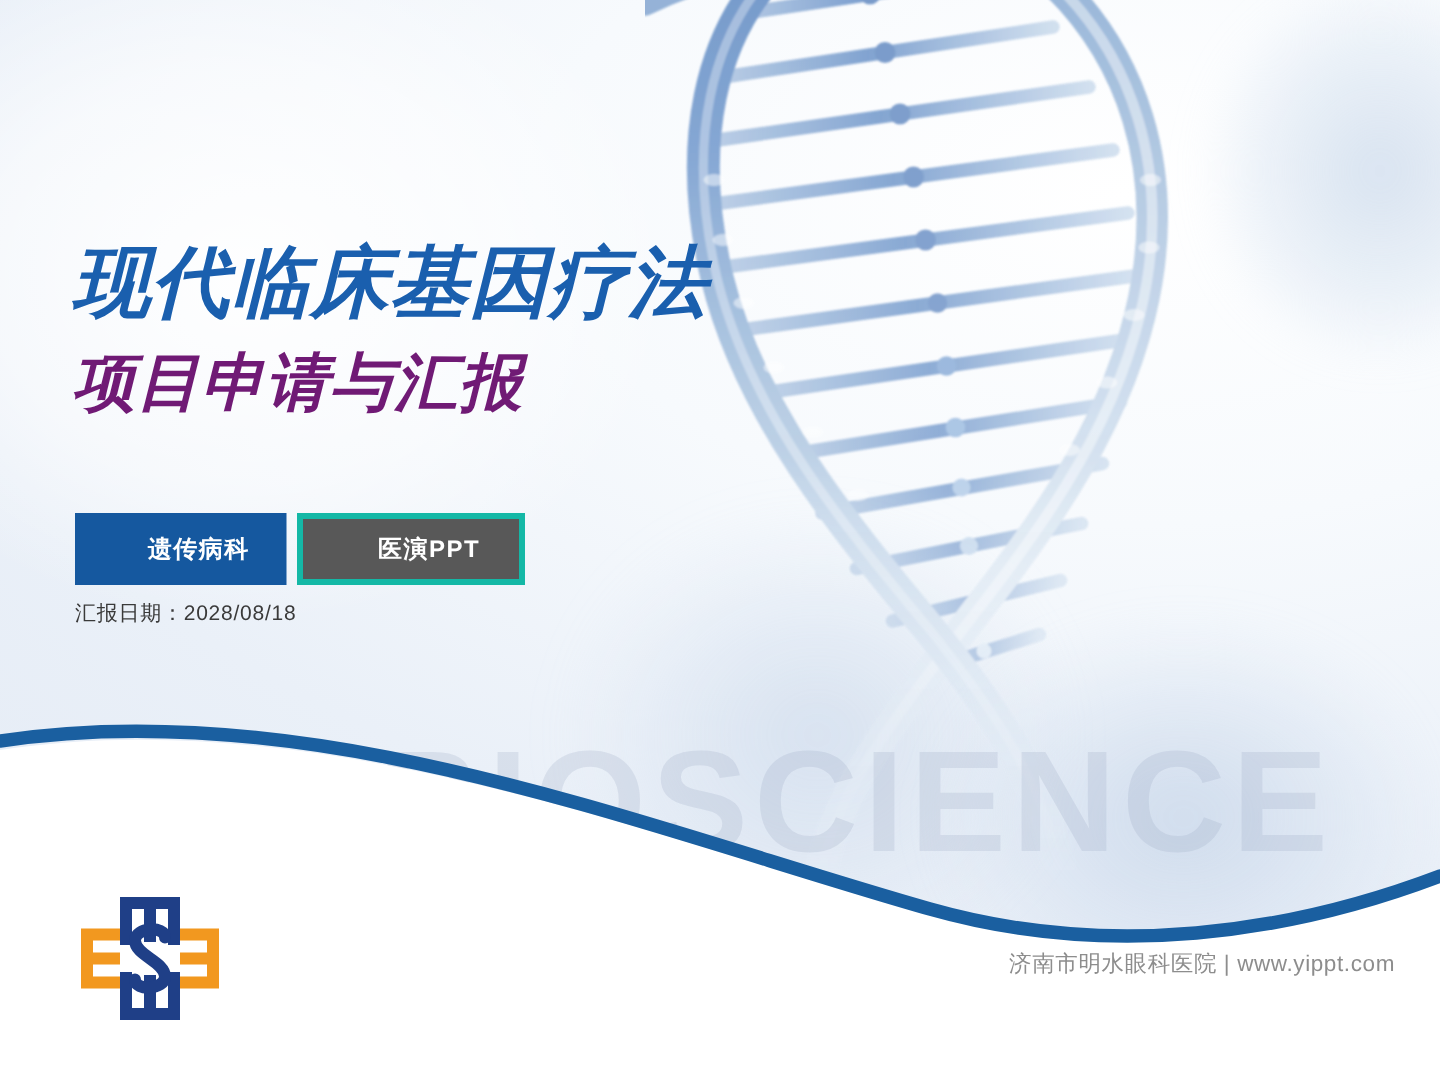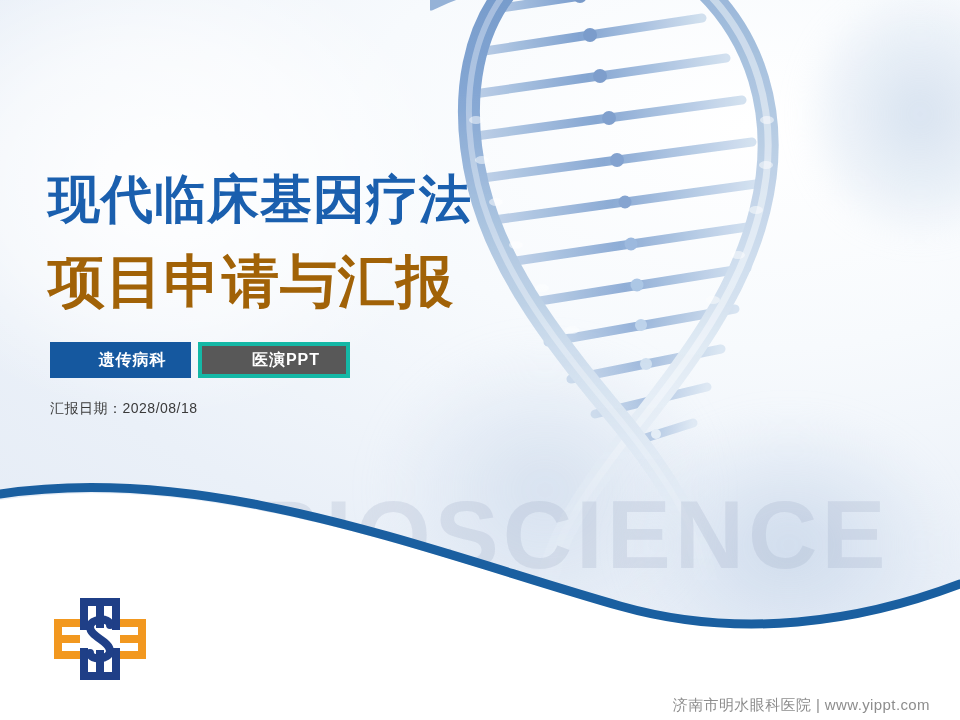--- a/index.html
+++ b/index.html
@@ -80,51 +80,52 @@
   .wave-layer {
     position: absolute;
     left: 0; bottom: 0;
     width: 960px; height: 260px;
   }
 
   
   .title-block {
     position: absolute;
     left: 48px;
-    top: 168px;
+    top: 158px;
+    font-style: italic;
   }
   .title-line1 {
     font-size: 52px;
     font-weight: 700;
     color: #1a5fae;
     letter-spacing: 1px;
     line-height: 62px;
     white-space: nowrap;
   }
   .title-line2 {
-    font-size: 57px;
+    font-size: 42px;
     font-weight: 700;
-    color: #a16207;
+    color: #701a75;
     letter-spacing: 1px;
     line-height: 62px;
-    margin-top: 20px;
+    margin-top: 4px;
     white-space: nowrap;
   }
 
   
   .badges {
     position: absolute;
     left: 50px;
     top: 342px;
     display: flex;
     align-items: stretch;
     gap: 7px;
   }
   .badge {
-    height: 36px;
+    height: 48px;
     display: flex;
     align-items: center;
     justify-content: center;
     font-size: 16px;
     font-weight: 700;
     color: #ffffff;
     letter-spacing: 1px;
     box-sizing: border-box;
     padding-left: 24px;
   }
@@ -155,21 +156,21 @@
     left: 52px;
     top: 596px;
     width: 96px;
     height: 86px;
   }
 
   
   .footer-text {
     position: absolute;
     right: 30px;
-    top: 696px;
+    top: 633px;
     font-size: 15px;
     color: #8d8d8d;
     letter-spacing: 0.4px;
     white-space: nowrap;
   }
 </style>
 </head>
 <body>
 
 <div id="slide">

